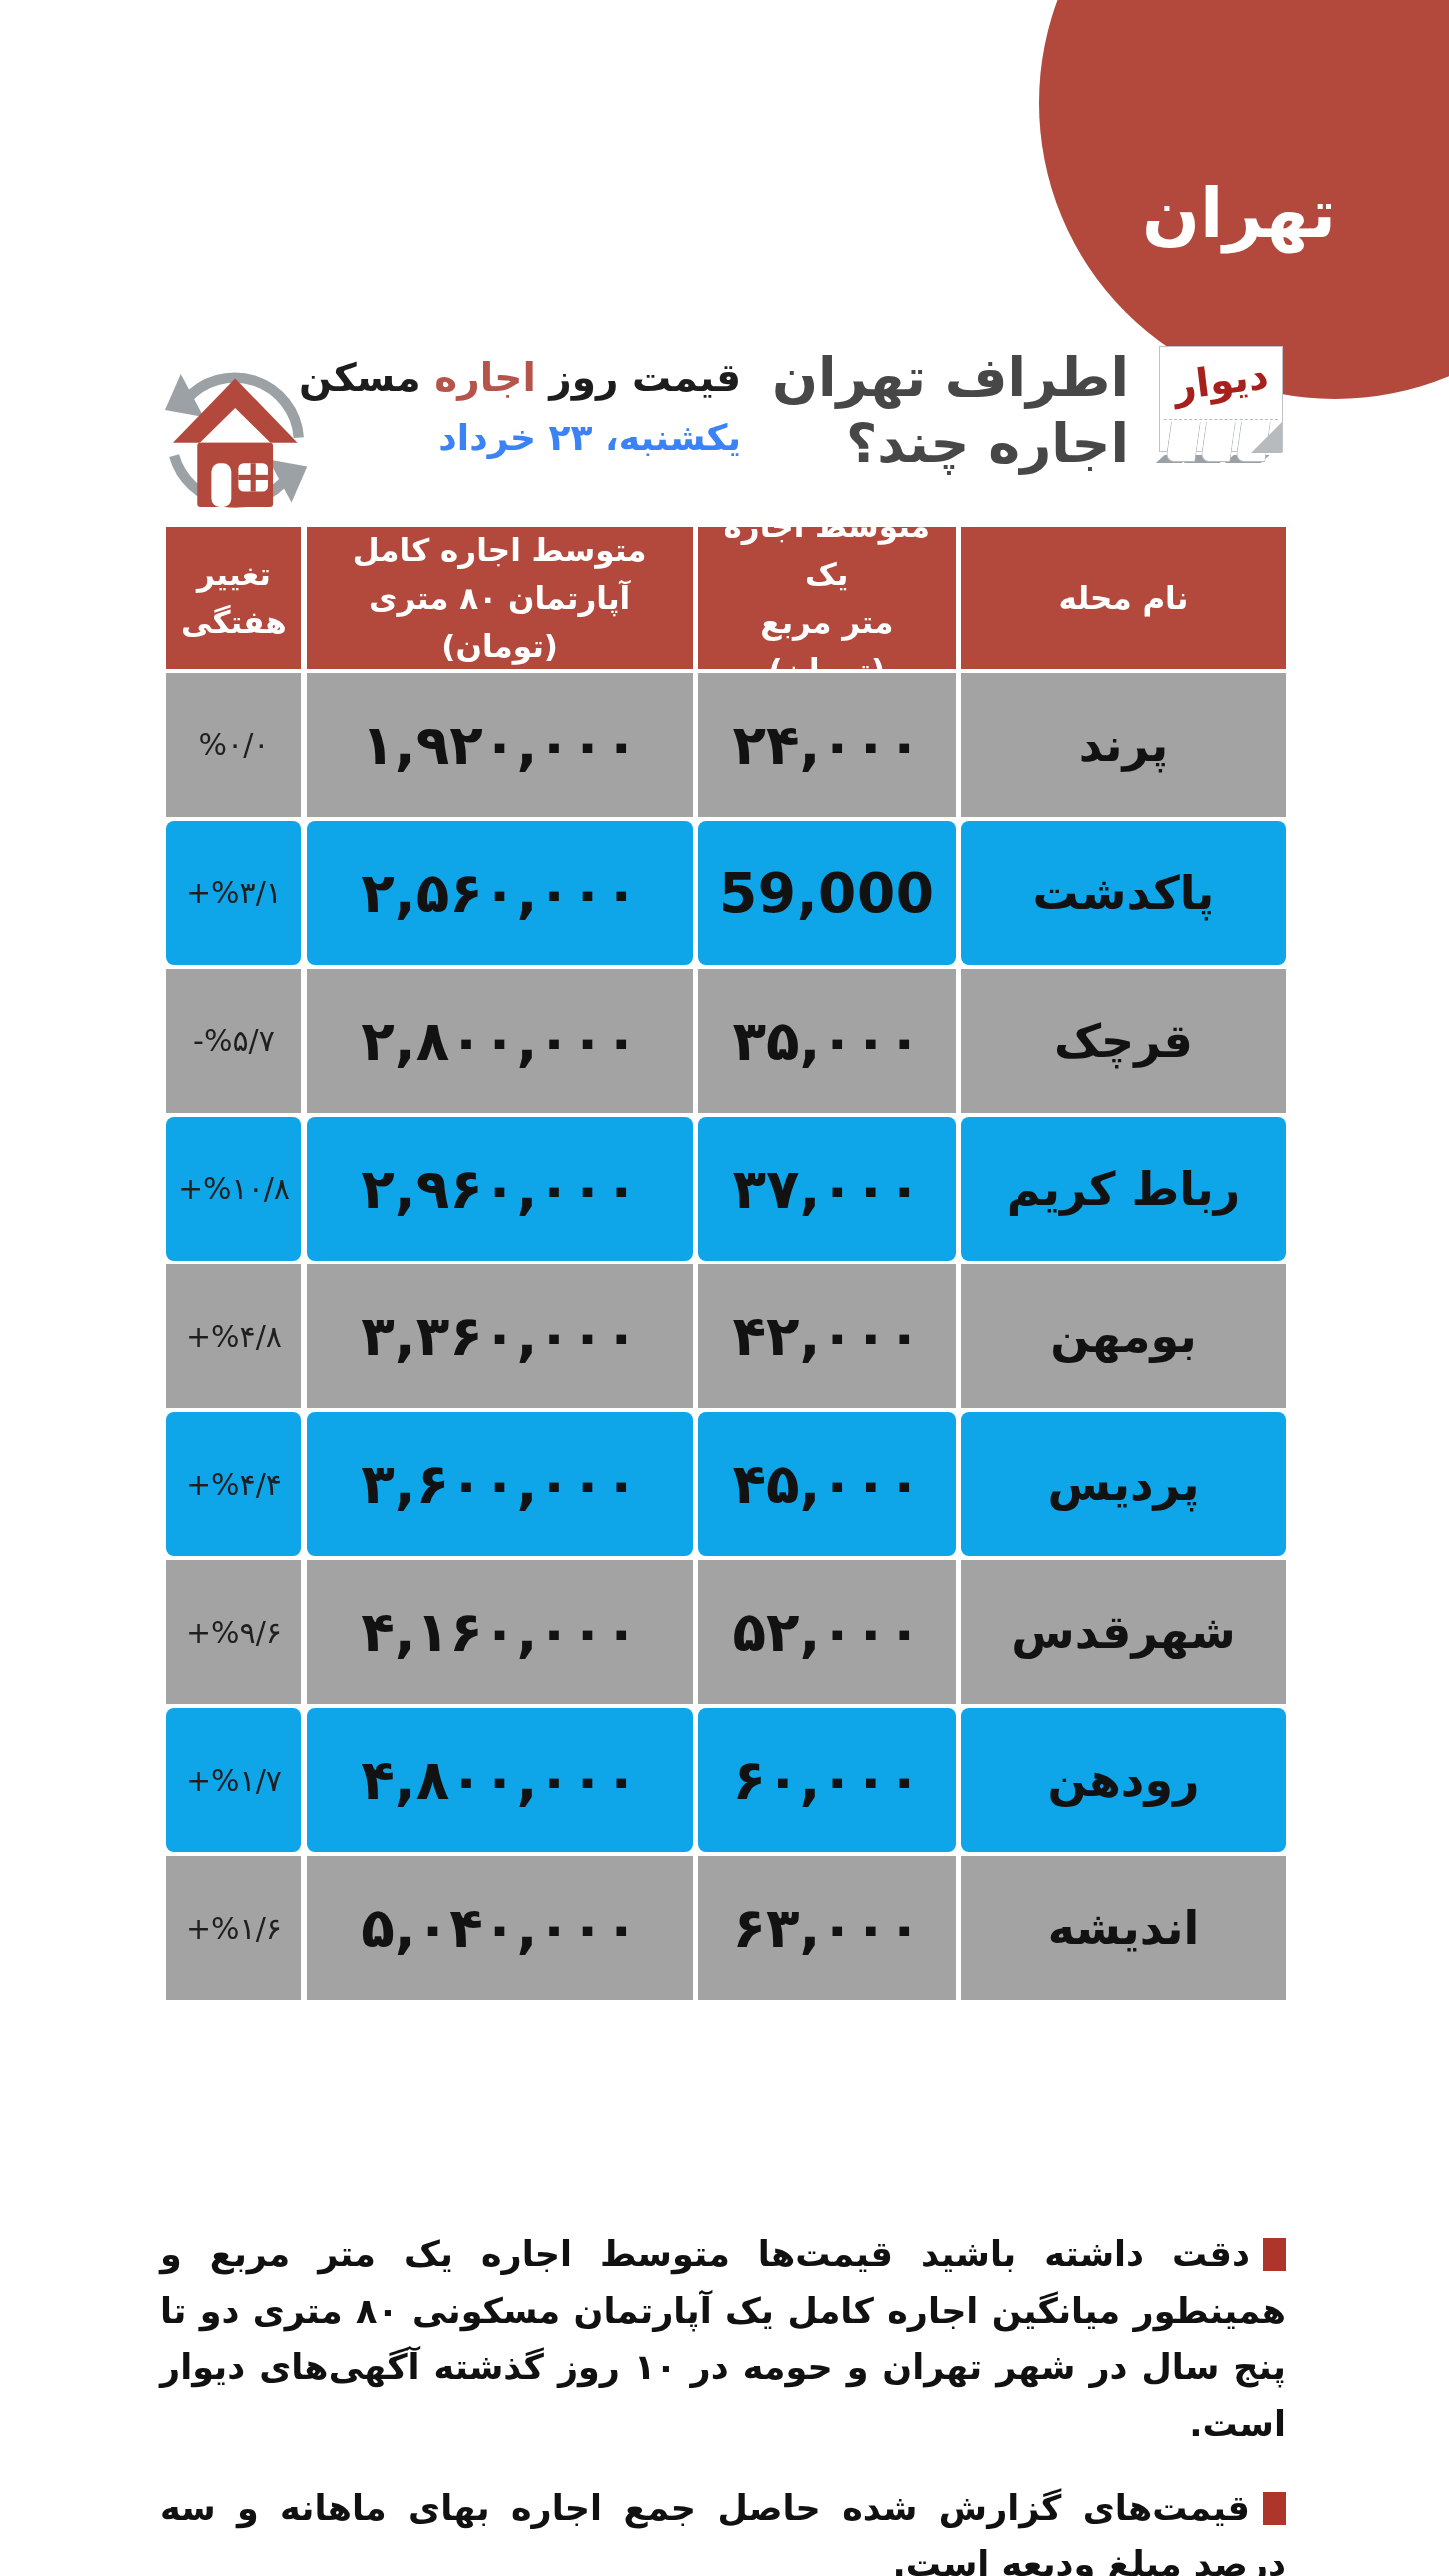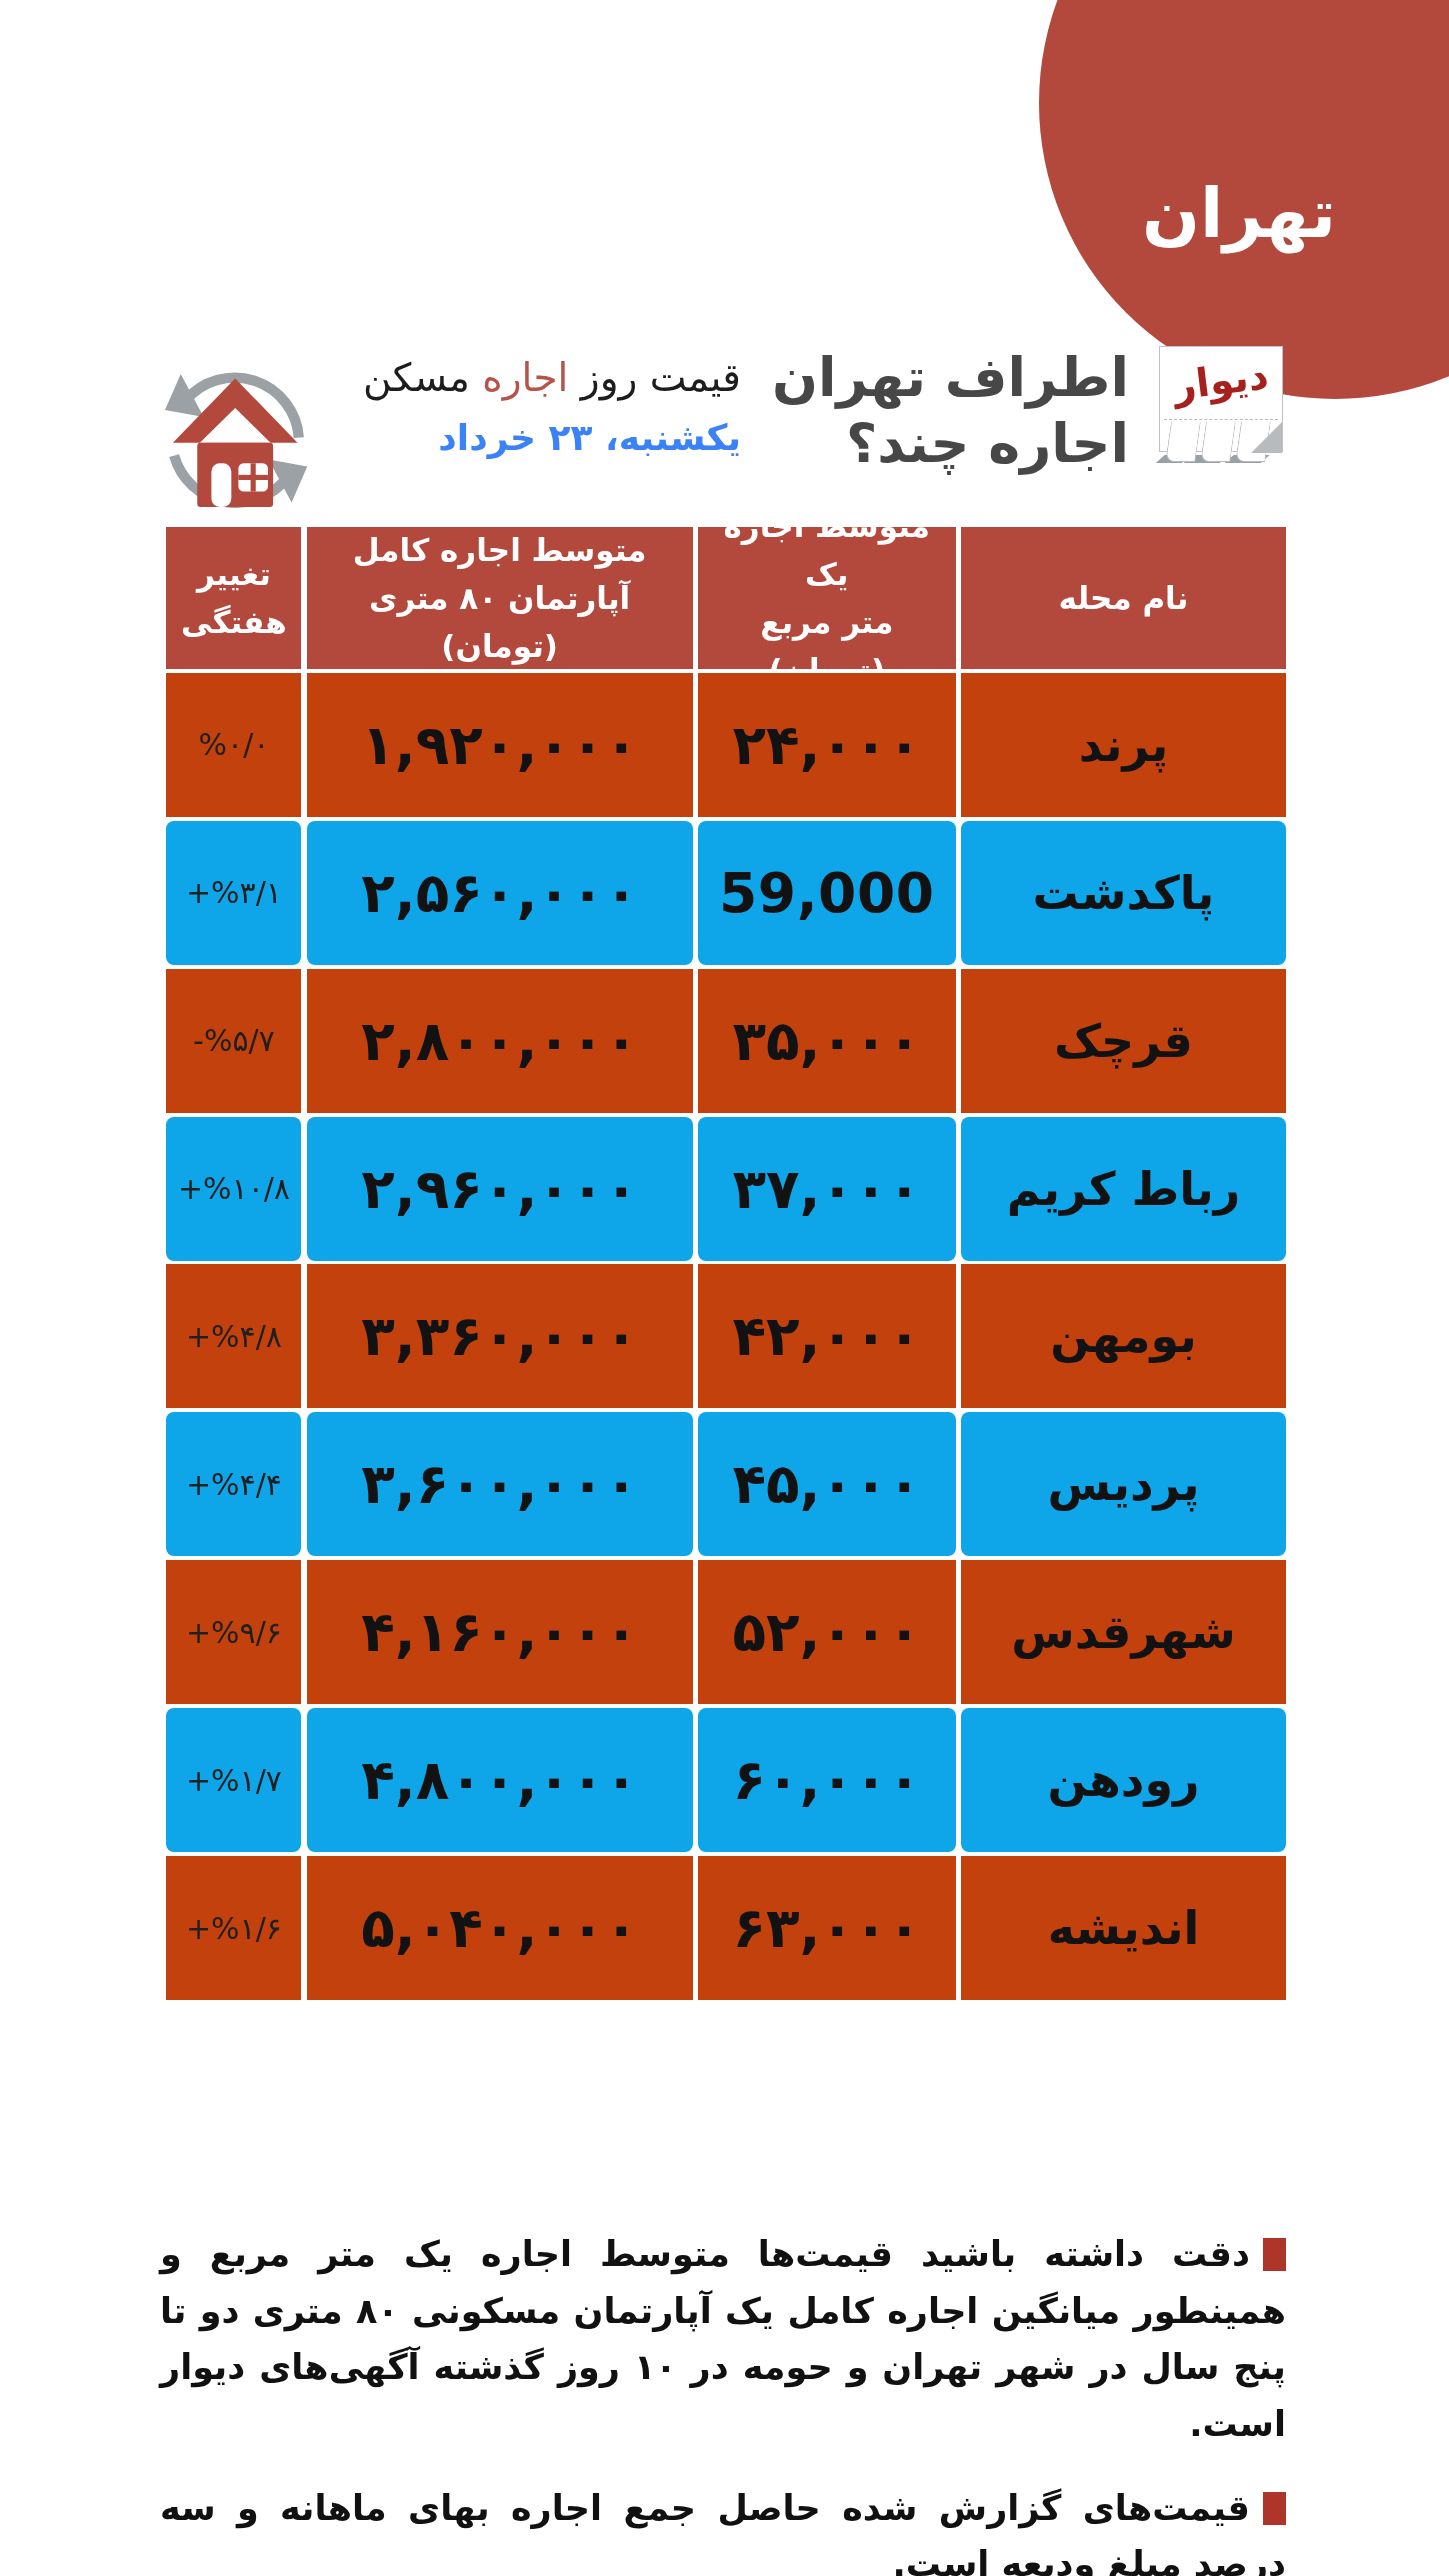--- a/index.html
+++ b/index.html
@@ -36,40 +36,40 @@
     position:absolute;right:0.6px;bottom:14px;width:0;height:0;
     border-left:31px solid transparent;border-bottom:31px solid #b7bbbe;
   }
   .main-title{
     position:absolute;right:320px;top:345px;text-align:right;
     color:#474747;font-size:54px;font-weight:700;line-height:1.23;
   }
   
   .house-wrap{position:absolute;left:160px;top:341px;width:151px;height:179px;}
   .subheader{position:absolute;right:708px;top:355px;text-align:right;white-space:nowrap;}
-  .subheader .line1{font-size:39px;font-weight:400;color:#1d1d1d;}
+  .subheader .line1{font-size:39px;font-weight:700;color:#1d1d1d;}
   .subheader .line1 .hl{color:#b5544a;}
   .subheader .line2{margin-top:16.7px;font-size:36px;font-weight:700;color:#3b82f6;}
   
   .price-table{
     position:absolute;right:163px;top:527px;width:1119px;
     display:grid;grid-template-columns:325px 258px 386px 135px;
     grid-template-rows:142px;grid-auto-rows:144px;
     column-gap:5.2px;row-gap:3.9px;
   }
   .th{
     background:#b2493c;color:#fff;display:flex;flex-direction:column;
     align-items:center;justify-content:center;text-align:center;
     font-size:31px;font-weight:700;line-height:1.55;
   }
   .td{display:flex;align-items:center;justify-content:center;color:#121212;}
   .td.name{font-size:46px;font-weight:700;}
   .td.num{font-size:55px;font-weight:700;letter-spacing:0.6px;}
   .td.pct{font-size:30px;font-weight:500;color:#1f1f1f;direction:ltr;unicode-bidi:bidi-override;}
-  .bg-g{background:#c2410c;text-align:center;}
+  .bg-g{background:#a3a3a3;text-align:center;}
   .bg-p{background:#0ea5e9;border-radius:8px;}
   
   .footnotes{
     position:absolute;right:163px;top:2199px;width:1126px;
     font-size:35px;font-weight:700;color:#111;line-height:1.62;text-align:justify;
   }
   .footnote{margin-bottom:19.3px;margin-top:27px;}
   .bullet{
     display:inline-block;width:23px;height:33px;background:#ad3529;
     margin-left:13px;vertical-align:-5.2px;

